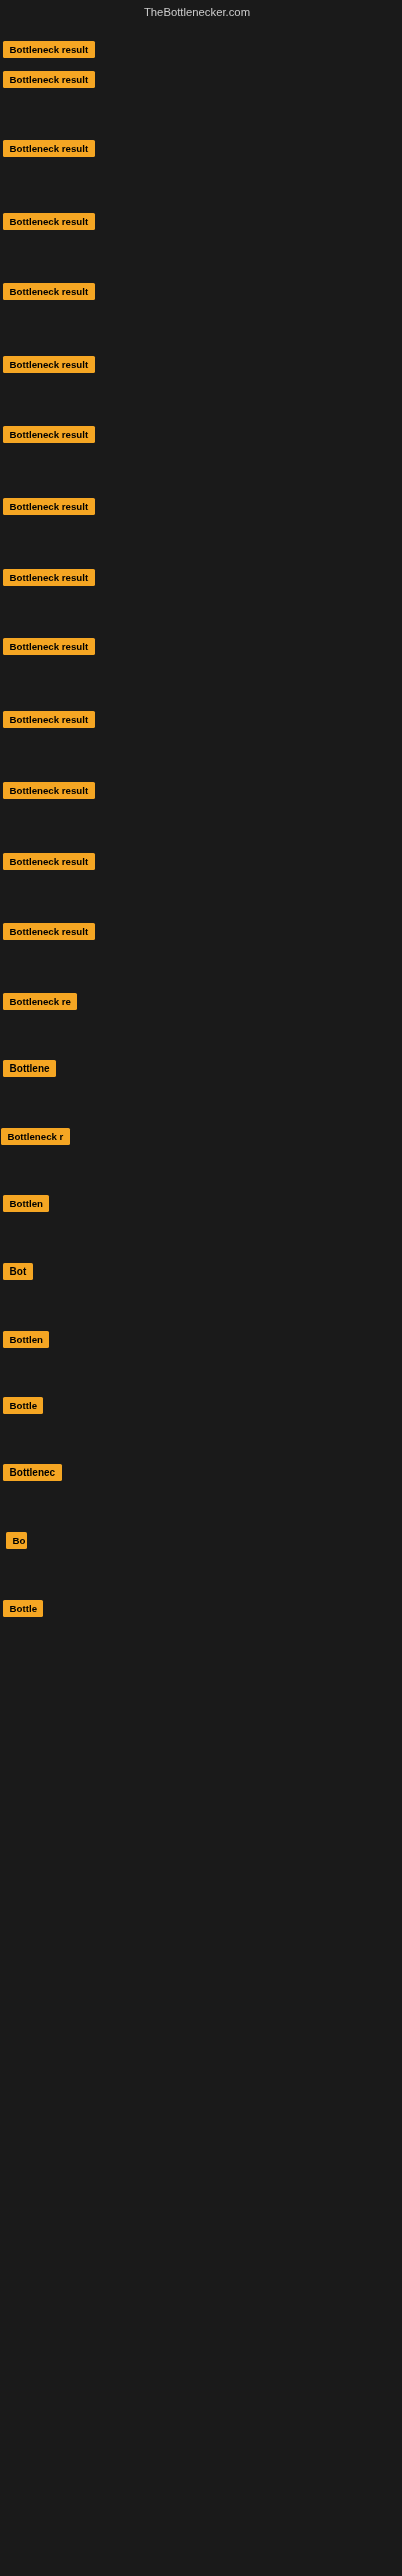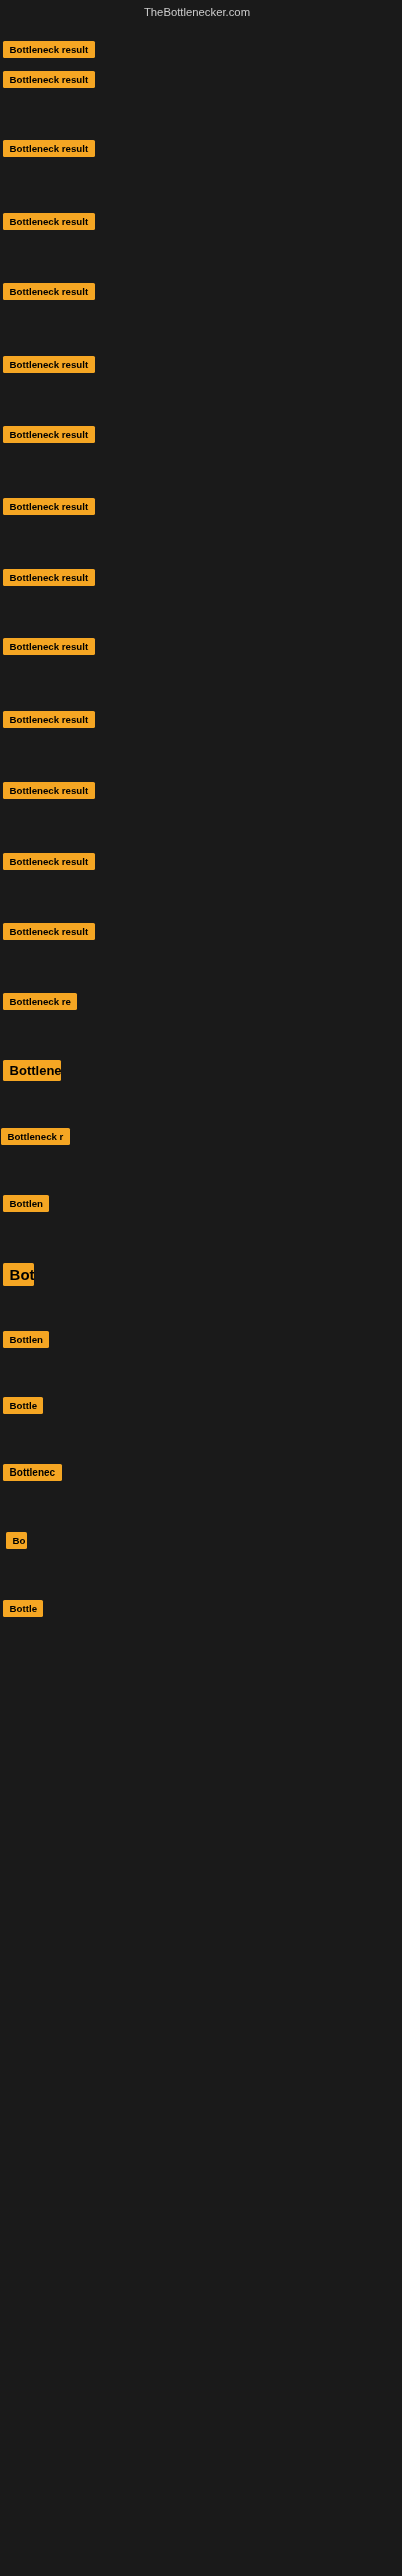--- a/index.html
+++ b/index.html
@@ -34,24 +34,24 @@
       <div style="position: absolute; top: 331px; left: 3.2px;"><span style="background-color: rgb(245, 166, 35); color: rgb(0, 0, 0); font-size: 9.7px; font-weight: bold; padding: 3.2px 6.4px; display: inline-block; border-radius: 1.6px; white-space: nowrap; overflow: hidden; max-width: 97px;">Bottleneck result</span></div>
       <div style="position: absolute; top: 401px; left: 3.2px;"><span style="background-color: rgb(245, 166, 35); color: rgb(0, 0, 0); font-size: 9.7px; font-weight: bold; padding: 3.2px 6.4px; display: inline-block; border-radius: 1.6px; white-space: nowrap; overflow: hidden; max-width: 97px;">Bottleneck result</span></div>
       <div style="position: absolute; top: 473px; left: 3.2px;"><span style="background-color: rgb(245, 166, 35); color: rgb(0, 0, 0); font-size: 9.7px; font-weight: bold; padding: 3.2px 6.4px; display: inline-block; border-radius: 1.6px; white-space: nowrap; overflow: hidden; max-width: 97px;">Bottleneck result</span></div>
       <div style="position: absolute; top: 544px; left: 3.2px;"><span style="background-color: rgb(245, 166, 35); color: rgb(0, 0, 0); font-size: 9.7px; font-weight: bold; padding: 3.2px 6.4px; display: inline-block; border-radius: 1.6px; white-space: nowrap; overflow: hidden; max-width: 97px;">Bottleneck result</span></div>
       <div style="position: absolute; top: 613px; left: 3.2px;"><span style="background-color: rgb(245, 166, 35); color: rgb(0, 0, 0); font-size: 9.7px; font-weight: bold; padding: 3.2px 6.4px; display: inline-block; border-radius: 1.6px; white-space: nowrap; overflow: hidden; max-width: 97px;">Bottleneck result</span></div>
       <div style="position: absolute; top: 686px; left: 3.2px;"><span style="background-color: rgb(245, 166, 35); color: rgb(0, 0, 0); font-size: 9.7px; font-weight: bold; padding: 3.2px 6.4px; display: inline-block; border-radius: 1.6px; white-space: nowrap; overflow: hidden; max-width: 97px;">Bottleneck result</span></div>
       <div style="position: absolute; top: 757px; left: 3.2px;"><span style="background-color: rgb(245, 166, 35); color: rgb(0, 0, 0); font-size: 9.7px; font-weight: bold; padding: 3.2px 6.4px; display: inline-block; border-radius: 1.6px; white-space: nowrap; overflow: hidden; max-width: 97px;">Bottleneck result</span></div>
       <div style="position: absolute; top: 828px; left: 3.2px;"><span style="background-color: rgb(245, 166, 35); color: rgb(0, 0, 0); font-size: 9.7px; font-weight: bold; padding: 3.2px 6.4px; display: inline-block; border-radius: 1.6px; white-space: nowrap; overflow: hidden; max-width: 97px;">Bottleneck result</span></div>
       <div style="position: absolute; top: 898px; left: 3.2px;"><span style="background-color: rgb(245, 166, 35); color: rgb(0, 0, 0); font-size: 9.7px; font-weight: bold; padding: 3.2px 6.4px; display: inline-block; border-radius: 1.6px; white-space: nowrap; overflow: hidden; max-width: 97px;">Bottleneck result</span></div>
       <div style="position: absolute; top: 968px; left: 3.2px; text-decoration: underline;"><span style="background-color: rgb(245, 166, 35); color: rgb(0, 0, 0); font-size: 9.7px; font-weight: bold; padding: 3.2px 6.4px; display: inline-block; border-radius: 1.6px; white-space: nowrap; overflow: hidden; max-width: 76px;">Bottleneck re</span></div>
-      <div style="position: absolute; top: 1035px; left: 3.2px;"><span style="background-color: rgb(245, 166, 35); color: rgb(0, 0, 0); font-size: 13px; font-weight: bold; padding: 3.2px 6.4px; display: inline-block; border-radius: 1.6px; white-space: nowrap; overflow: hidden; max-width: 58px;">Bottlene</span></div>
+      <div style="position: absolute; top: 1035px; left: 3.2px;"><span style="background-color: rgb(245, 166, 35); color: rgb(0, 0, 0); font-size: 10px; font-weight: bold; padding: 3.2px 6.4px; display: inline-block; border-radius: 1.6px; white-space: nowrap; overflow: hidden; max-width: 58px;">Bottlene</span></div>
       <div style="position: absolute; top: 1103px; left: 1px;"><span style="background-color: rgb(245, 166, 35); color: rgb(0, 0, 0); font-size: 9.7px; font-weight: bold; padding: 3.2px 6.4px; display: inline-block; border-radius: 1.6px; white-space: nowrap; overflow: hidden; max-width: 71px;">Bottleneck r</span></div>
       <div style="position: absolute; top: 1170px; left: 3.2px;"><span style="background-color: rgb(245, 166, 35); color: rgb(0, 0, 0); font-size: 9.7px; font-weight: bold; padding: 3.2px 6.4px; display: inline-block; border-radius: 1.6px; white-space: nowrap; overflow: hidden; max-width: 53px;">Bottlen</span></div>
-      <div style="position: absolute; top: 1238px; left: 3.2px;"><span style="background-color: rgb(245, 166, 35); color: rgb(0, 0, 0); font-size: 15px; font-weight: bold; padding: 3.2px 6.4px; display: inline-block; border-radius: 1.6px; white-space: nowrap; overflow: hidden; max-width: 31px;">Bot</span></div>
+      <div style="position: absolute; top: 1238px; left: 3.2px;"><span style="background-color: rgb(245, 166, 35); color: rgb(0, 0, 0); font-size: 10px; font-weight: bold; padding: 3.2px 6.4px; display: inline-block; border-radius: 1.6px; white-space: nowrap; overflow: hidden; max-width: 31px;">Bot</span></div>
       <div style="position: absolute; top: 1306px; left: 3.2px;"><span style="background-color: rgb(245, 166, 35); color: rgb(0, 0, 0); font-size: 9.7px; font-weight: bold; padding: 3.2px 6.4px; display: inline-block; border-radius: 1.6px; white-space: nowrap; overflow: hidden; max-width: 53px;">Bottlen</span></div>
       <div style="position: absolute; top: 1372px; left: 3.2px;"><span style="background-color: rgb(245, 166, 35); color: rgb(0, 0, 0); font-size: 9.7px; font-weight: bold; padding: 3.2px 6.4px; display: inline-block; border-radius: 1.6px; white-space: nowrap; overflow: hidden; max-width: 45px;">Bottle</span></div>
       <div style="position: absolute; top: 1439px; left: 3.2px;"><span style="background-color: rgb(245, 166, 35); color: rgb(0, 0, 0); font-size: 10px; font-weight: bold; padding: 3.2px 6.4px; display: inline-block; border-radius: 1.6px; white-space: nowrap; overflow: hidden; max-width: 63px;">Bottlenec</span></div>
       <div style="position: absolute; top: 1507px; left: 6px;"><span style="background-color: rgb(245, 166, 35); color: rgb(0, 0, 0); font-size: 9.7px; font-weight: bold; padding: 3.2px 6.4px; display: inline-block; border-radius: 1.6px; white-space: nowrap; overflow: hidden; max-width: 21px;">Bo</span></div>
       <div style="position: absolute; top: 1575px; left: 3.2px;"><span style="background-color: rgb(245, 166, 35); color: rgb(0, 0, 0); font-size: 9.7px; font-weight: bold; padding: 3.2px 6.4px; display: inline-block; border-radius: 1.6px; white-space: nowrap; overflow: hidden; max-width: 45px;">Bottle</span></div>
     </div>
 
 </div>
 
 

